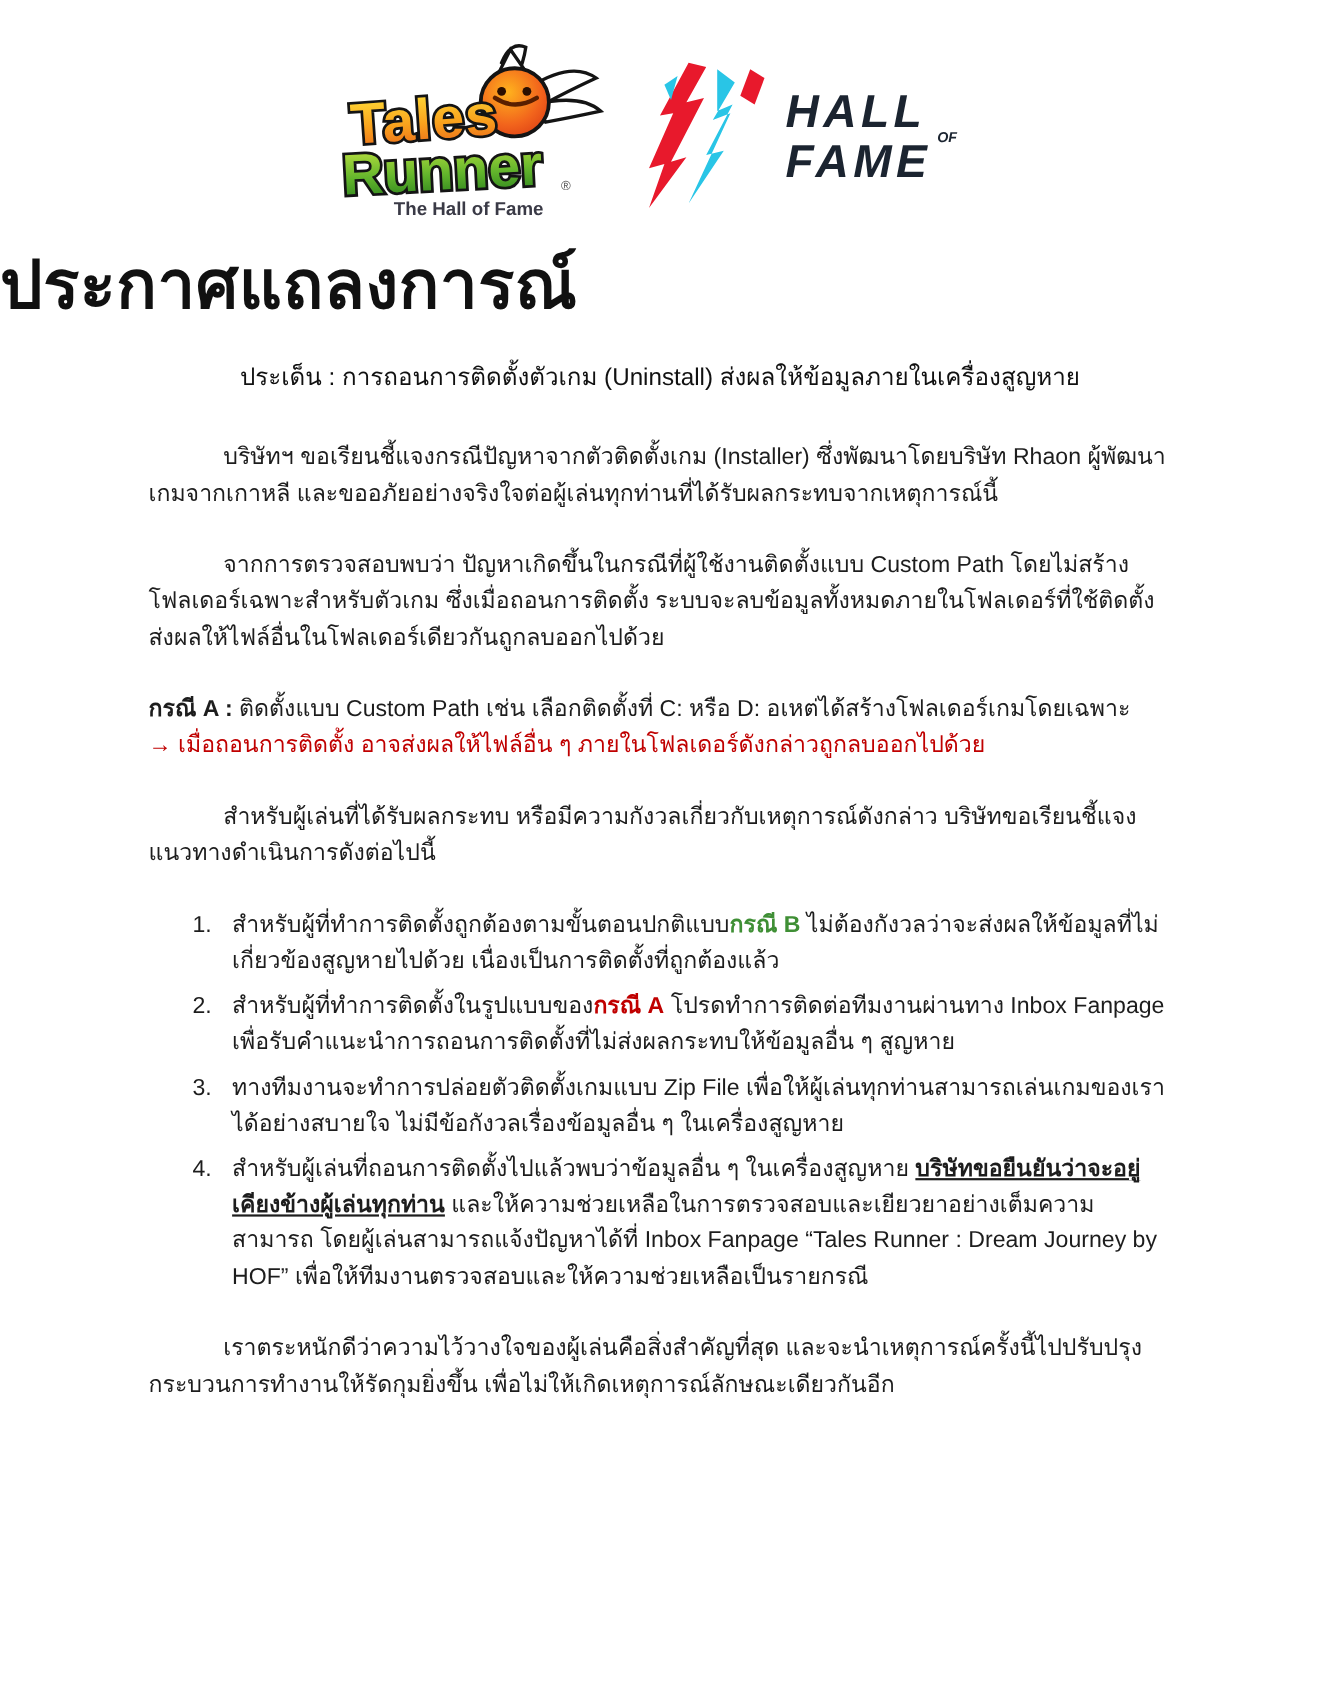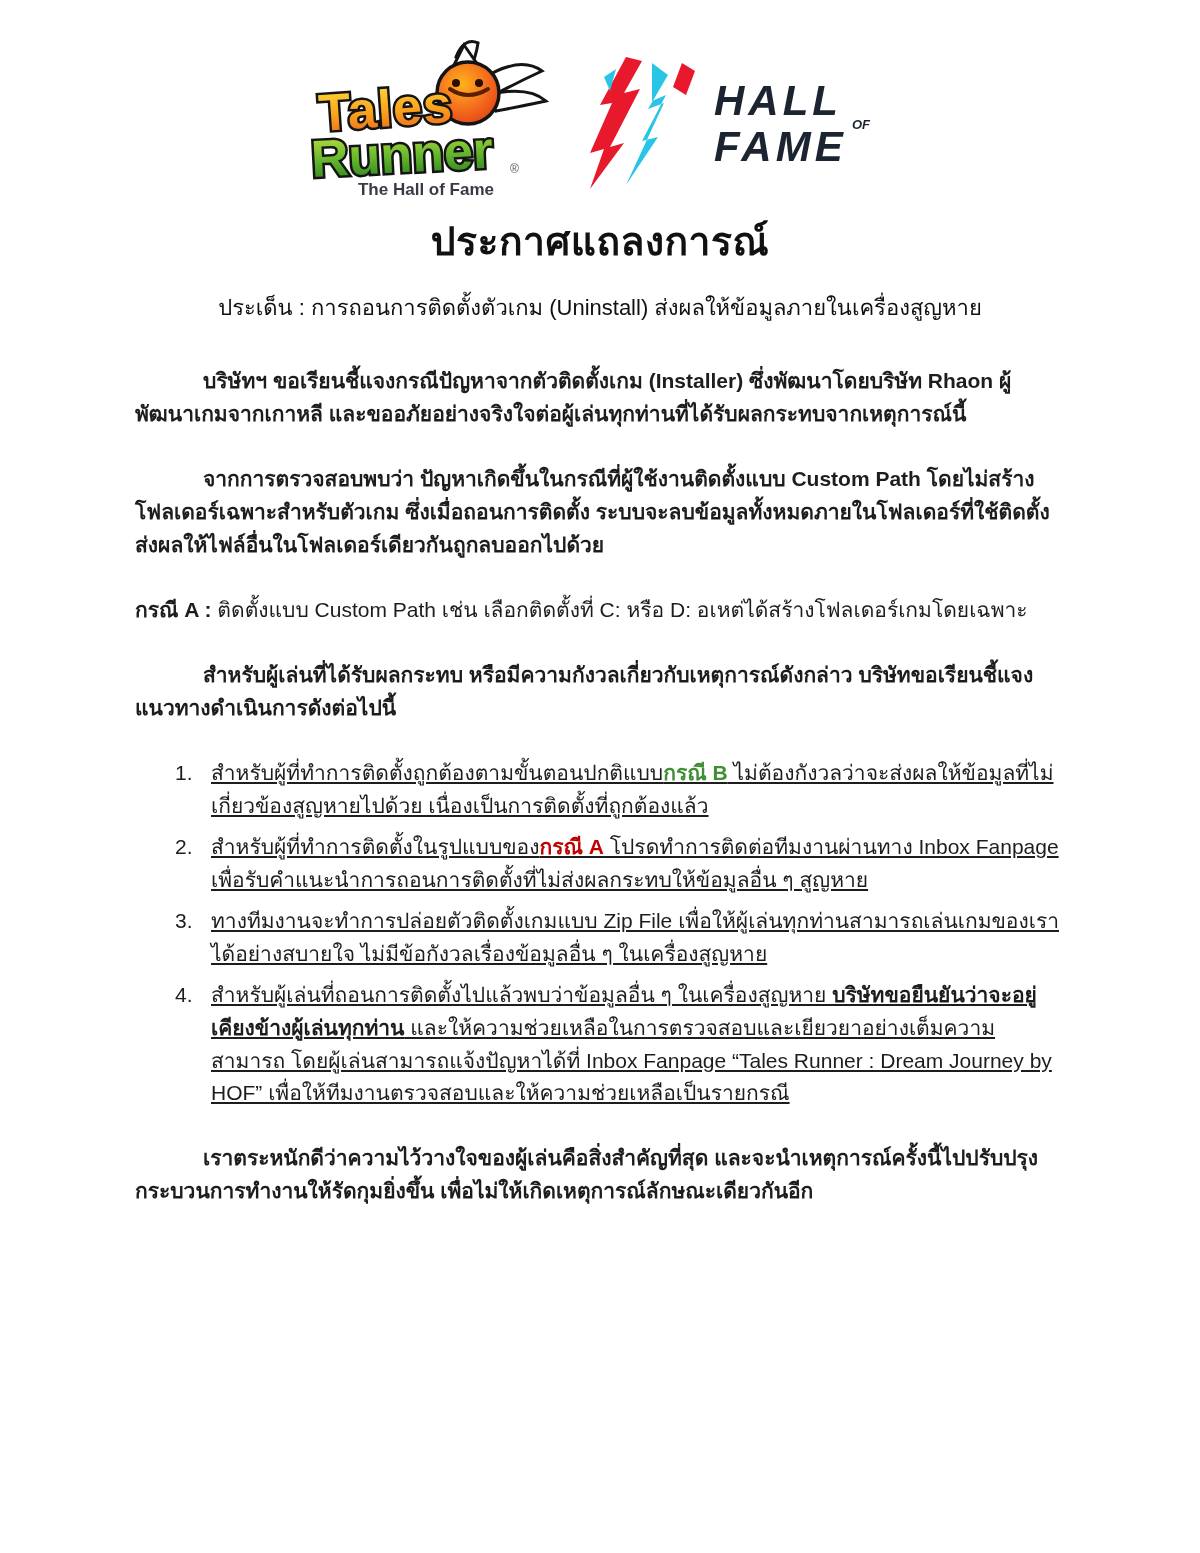--- a/index.html
+++ b/index.html
@@ -17,22 +17,21 @@
     display: flex;
     justify-content: center;
     align-items: center;
     padding-top: 38px;
     gap: 6px;
     height: 160px;
   }
 
   
   .title {
-    text-align: center;
-    font-size: 39px;
+    font-size: 61px;
     font-weight: bold;
     color: #111;
     margin-top: 12px;
     letter-spacing: 0.5px;
   }
   .subtitle {
     text-align: center;
     font-size: 22px;
     font-weight: normal;
     color: #111;
@@ -40,35 +39,35 @@
   }
 
   
   .content {
     width: 930px;
     margin: 40px auto 0 auto;
     font-size: 21px;
     line-height: 1.57;
     color: #1d1d1d;
   }
-  p.indent { text-indent: 68px; margin: 0 0 32px 0; font-weight: bold; }
+  p.indent { text-indent: 68px; margin: 0 0 32px 0; }
   .example-block { margin: 0 0 32px 0; }
   .example-heading { font-weight: bold; }
   .case-label { font-weight: bold; }
   .case-group-a { margin-bottom: 32px; }
   .result-red { color: #c00000; }
   .result-green { color: #3f8f35; }
   .hl-green { color: #3f8f35; font-weight: bold; }
   .hl-red { color: #c00000; font-weight: bold; }
   .underlined { font-weight: bold; text-decoration: underline; }
 
   .action-list { margin: 0 0 32px 0; }
   .list-item { display: flex; padding-left: 40px; margin-bottom: 8px; }
   .list-num { width: 36px; flex-shrink: 0; }
-  .list-text { flex: 1; text-decoration: underline; }
+  .list-text { flex: 1; }
 </style>
 </head>
 <body>
 
 <div class="page">
 
   <div class="logos">
 
     <svg width="252" height="162" viewBox="0 0 252 162">
       <defs>
@@ -130,20 +129,21 @@
     <p class="indent">บริษัทฯ ขอเรียนชี้แจงกรณีปัญหาจากตัวติดตั้งเกม (Installer) ซึ่งพัฒนาโดยบริษัท Rhaon ผู้พัฒนาเกมจากเกาหลี และขออภัยอย่างจริงใจต่อผู้เล่นทุกท่านที่ได้รับผลกระทบจากเหตุการณ์นี้</p>
 
     <p class="indent">จากการตรวจสอบพบว่า ปัญหาเกิดขึ้นในกรณีที่ผู้ใช้งานติดตั้งแบบ Custom Path โดยไม่สร้างโฟลเดอร์เฉพาะสำหรับตัวเกม ซึ่งเมื่อถอนการติดตั้ง ระบบจะลบข้อมูลทั้งหมดภายในโฟลเดอร์ที่ใช้ติดตั้งส่งผลให้ไฟล์อื่นในโฟลเดอร์เดียวกันถูกลบออกไปด้วย</p>
 
     <div class="example-block">
 
       <div class="case-group-a">
         <div>
           <span class="case-label">กรณี A :</span><span> ติดตั้งแบบ Custom Path เช่น เลือกติดตั้งที่ C: หรือ D: อเหต่ได้สร้างโฟลเดอร์เกมโดยเฉพาะ</span>
         </div>
+        <div class="result-red">→ เมื่อถอนการติดตั้ง อาจส่งผลให้ไฟล์อื่น ๆ ภายในโฟลเดอร์ดังกล่าวถูกลบออกไปด้วย</div>
       </div>
 
     </div>
 
     <p class="indent">สำหรับผู้เล่นที่ได้รับผลกระทบ หรือมีความกังวลเกี่ยวกับเหตุการณ์ดังกล่าว บริษัทขอเรียนชี้แจงแนวทางดำเนินการดังต่อไปนี้</p>
 
     <div class="action-list">
 
       <div class="list-item">
         <div class="list-num">1.</div>

